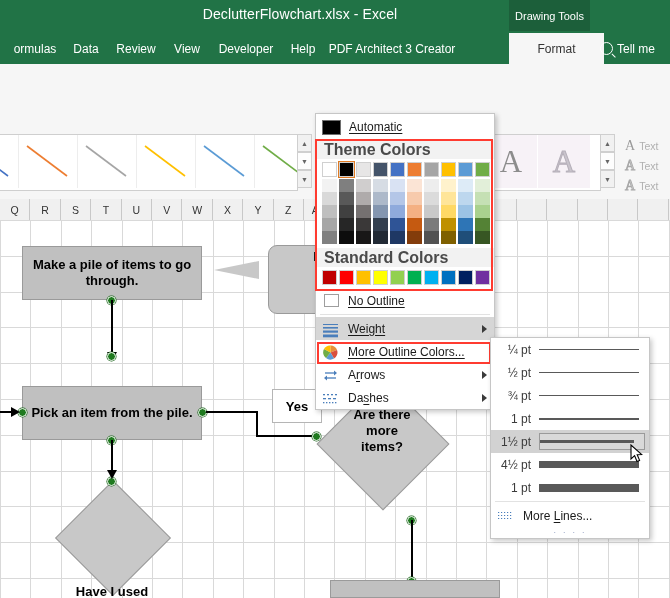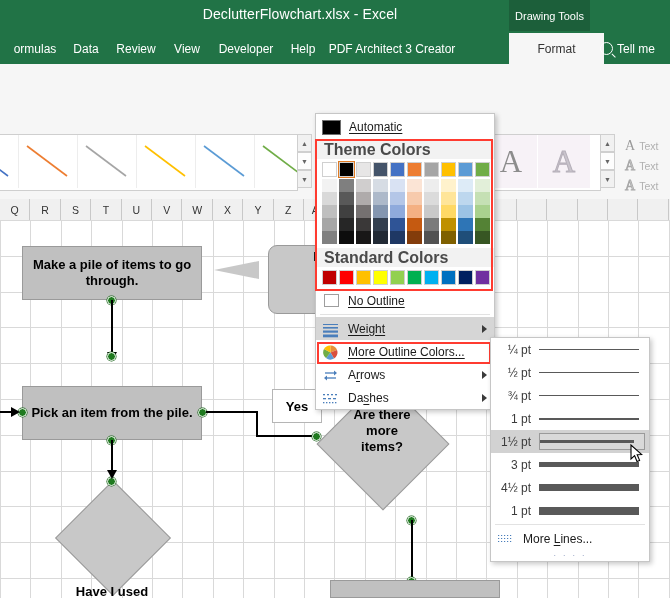--- a/index.html
+++ b/index.html
@@ -621,26 +621,20 @@
         <div class="wline" style="height: 2px;"></div>
       </div>
     </div>
     <div class="wi hl">
       <div class="wlab">1½ pt</div>
       <div class="wprev">
         <div class="wline" style="height: 3px;"></div>
       </div>
     </div>
     <div class="wi">
-      <div class="wlab">3 pt</div>
-      <div class="wprev">
-        <div class="wline" style="height: 5px;"></div>
-      </div>
-    </div>
-    <div class="wi">
       <div class="wlab">4½ pt</div>
       <div class="wprev">
         <div class="wline" style="height: 7px;"></div>
       </div>
     </div>
     <div class="wi">
       <div class="wlab">1 pt</div>
       <div class="wprev">
         <div class="wline" style="height: 8px;"></div>
       </div>

